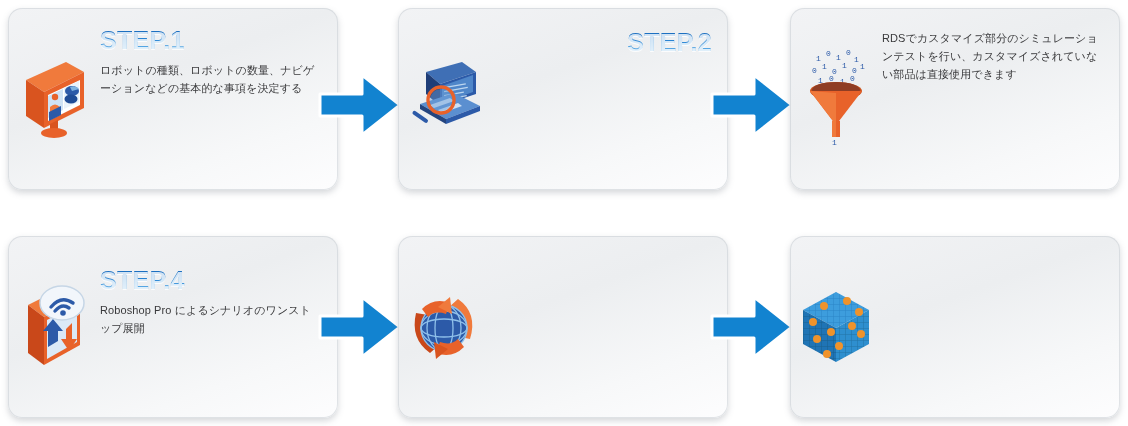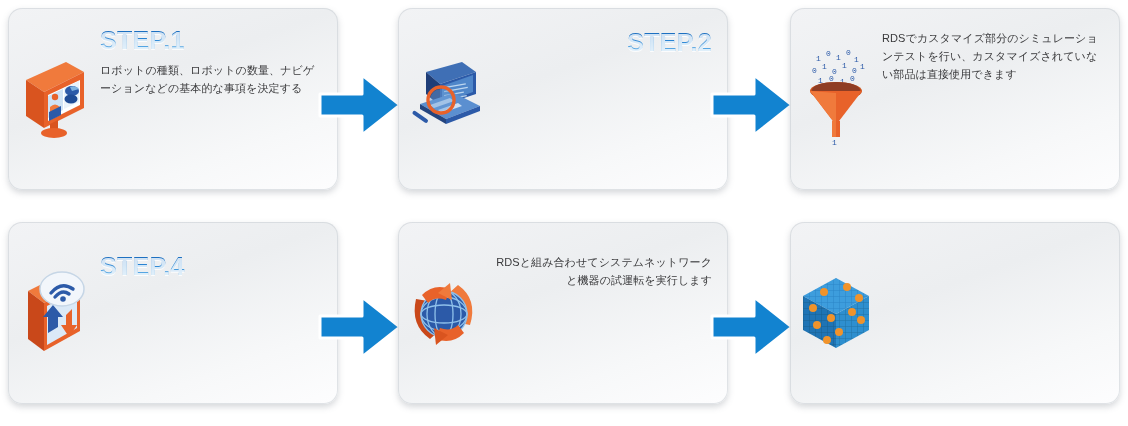--- a/index.html
+++ b/index.html
@@ -14,21 +14,21 @@
   
   .card{
     position:absolute;
     width:330px;height:182px;
     border-radius:14px;
     background:linear-gradient(160deg,#f2f3f5 0%,#eceef0 40%,#f7f8f9 75%,#fdfdfe 100%);
     box-shadow:0 3px 6px rgba(120,125,135,.30), 0 0 0 1px rgba(200,205,212,.55) inset;
     box-sizing:border-box;
   }
   .card.r1{top:8px;}
-  .card.r2{top:222px;}
+  .card.r2{top:236px;}
   .card.c1{left:8px;}
   .card.c2{left:398px;text-align:right;}
   .card.c3{left:790px;}
 
   .card-inner{position:absolute;inset:0;display:flex;align-items:flex-start;}
 
   .icon-wrap{
     width:92px;flex:0 0 92px;
     height:182px;
     display:flex;align-items:center;justify-content:center;
@@ -222,20 +222,21 @@
             <g fill="none" stroke="#2c5aa8" stroke-width="3.4" stroke-linecap="round">
               <path d="M33 28 q10 -12 22 -4"></path>
               <path d="M37 32 q7 -8 14 -3"></path>
             </g>
             <circle cx="45" cy="34" r="2.8" fill="#2c5aa8"></circle>
           </g>
         </svg>
       </div>
       <div class="text-col">
         <div class="step-title">STEP.4</div>
+        <p class="step-body">Roboshop Pro によるシナリオのワンストップ展開</p>
       </div>
     </div>
   </div>
 
   <div class="arrow a3">
     <svg width="84" height="70" viewBox="0 0 84 70">
       <polygon points="2,24 44,24 44,5 82,35 44,65 44,46 2,46" fill="#1283d0" stroke="#ffffff" stroke-width="3" stroke-linejoin="round"></polygon>
     </svg>
   </div>
 
@@ -258,21 +259,20 @@
             </g>
 
             <path d="M16 22 q12 -12 28 -6 l-4 11 q-11 -4 -18 3 Z" fill="#e8622a"></path>
             <path d="M58 60 q-12 12 -28 6 l4 -11 q11 4 18 -3 Z" fill="#e8622a"></path>
             <polygon points="44,10 46,27 32,20" fill="#f07a3c"></polygon>
             <polygon points="30,72 28,55 42,62" fill="#d9541f"></polygon>
           </g>
         </svg>
       </div>
       <div class="text-col">
-        <p class="step-body">RDSと組み合わせてシステムネットワークと機器の試運転を実行します</p>
       </div>
     </div>
   </div>
 
   <div class="arrow a4">
     <svg width="84" height="70" viewBox="0 0 84 70">
       <polygon points="2,24 44,24 44,5 82,35 44,65 44,46 2,46" fill="#1283d0" stroke="#ffffff" stroke-width="3" stroke-linejoin="round"></polygon>
     </svg>
   </div>
 

